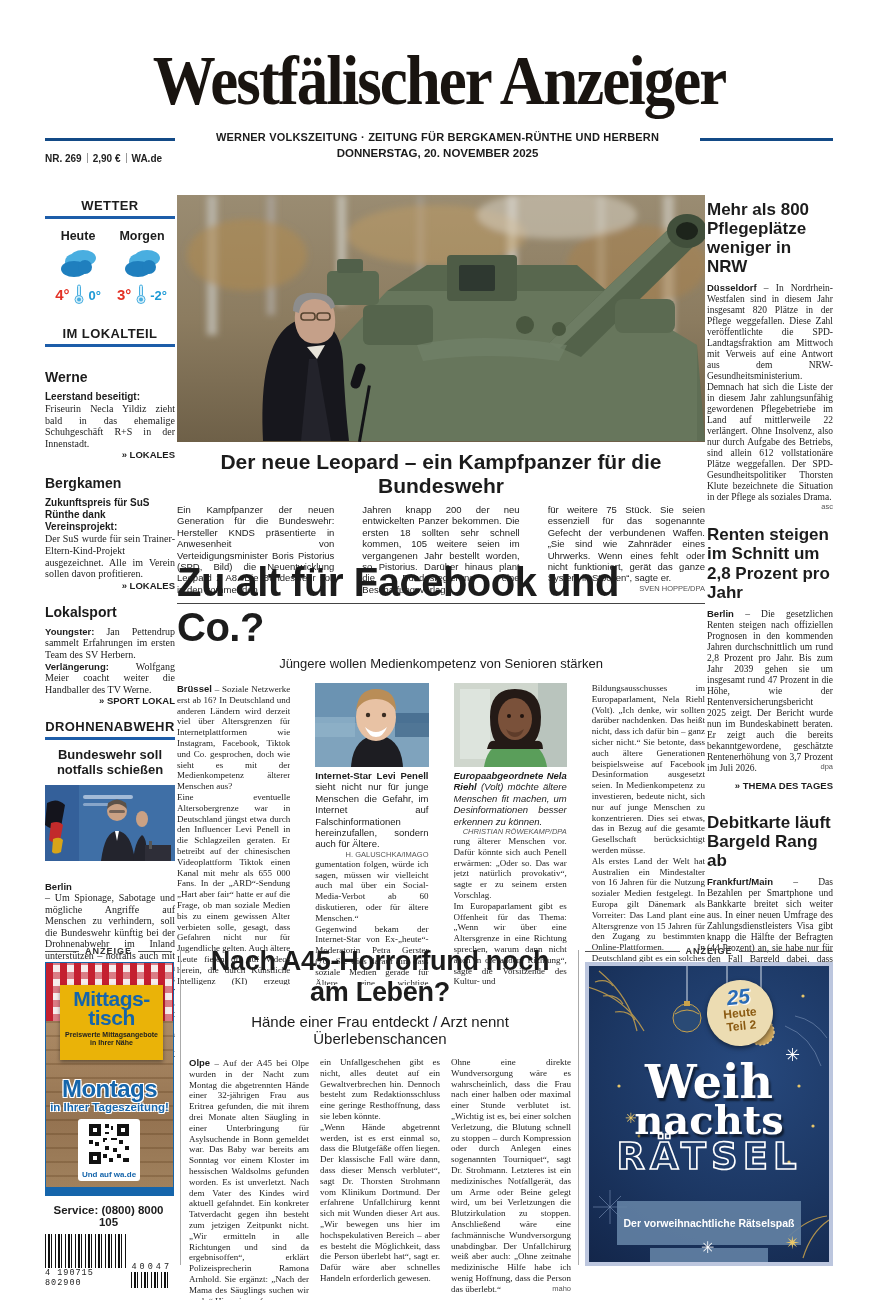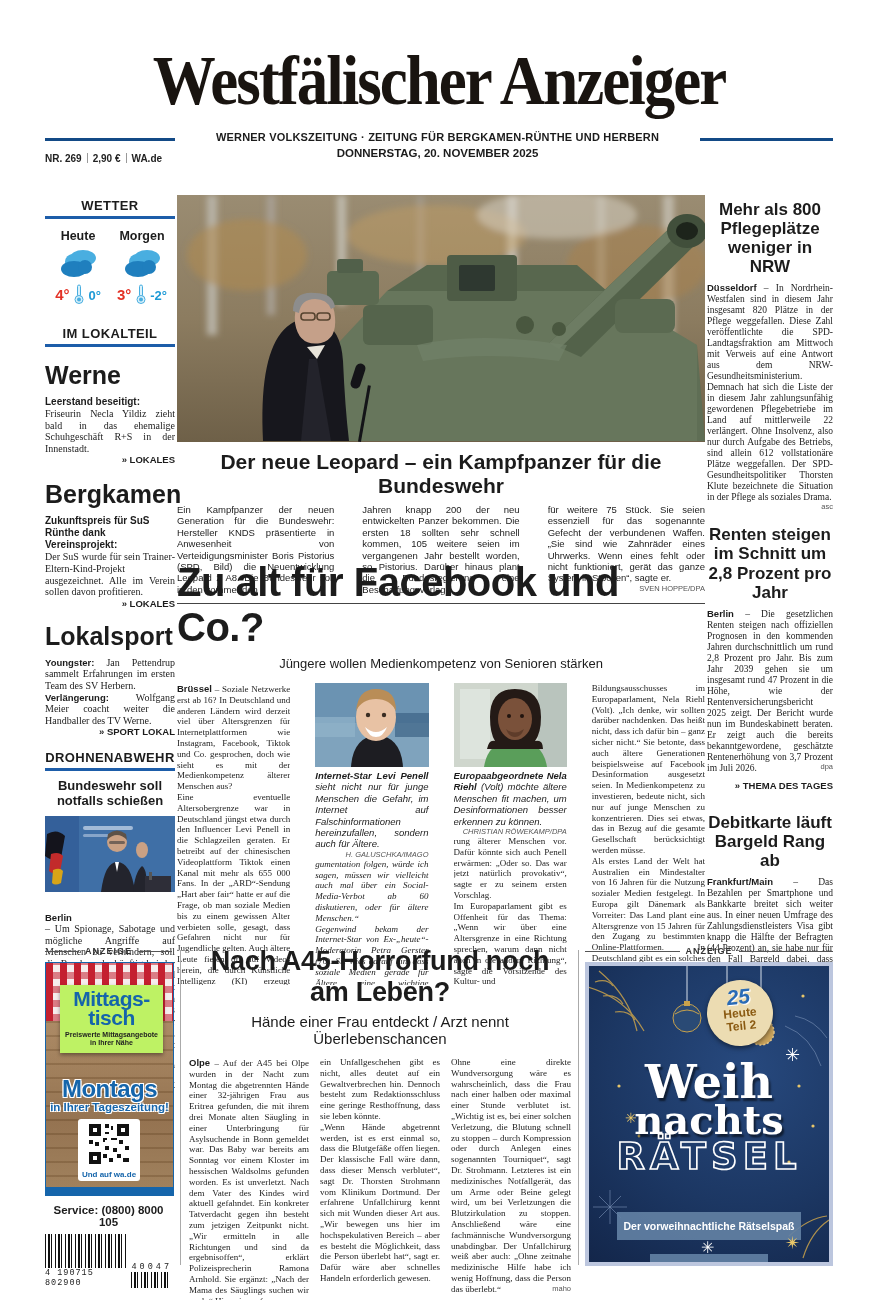--- a/index.html
+++ b/index.html
@@ -20,23 +20,23 @@
   .kicker{font-weight:bold;font-size:13px;text-align:center;letter-spacing:.4px;
           border-bottom:3px solid #1d5da9;padding-bottom:3px;}
   .body-txt{font-family:"Liberation Serif",serif;font-size:10px;line-height:1.16;
             text-align:justify;hyphens:auto;white-space:pre-line;}
   .small-body{font-size:9px;line-height:1.2;}
   .dateline{font-weight:bold;font-family:"Liberation Sans",sans-serif;font-size:9.5px;}
   .ref{float:right;font-family:"Liberation Sans",sans-serif;font-weight:bold;
        font-size:9.5px;white-space:nowrap;}
   .credit{float:right;font-family:"Liberation Sans",sans-serif;font-size:7.5px;
           color:#555;margin-left:4px;}
-  .side-title{font-weight:bold;font-size:25px;margin:14px 0 6px 0;}
+  .side-title{font-weight:bold;font-size:14px;margin:22px 0 6px 0;}
   .side-lead{font-weight:bold;font-size:10px;line-height:1.2;}
-  .rc-head{font-weight:bold;font-size:17px;line-height:1.12;text-align:center;margin-bottom:6px;}
+  .rc-head{font-weight:bold;font-size:17px;line-height:1.12;margin-bottom:6px;}
   .caption{font-size:9.5px;line-height:1.2;text-align:justify;hyphens:auto;}
   .caption b{font-size:9.5px;}
   .col{overflow:hidden;}
   .hr{background:#444;height:1px;}
   .vr{background:#aaa;width:1px;}
   
   .wx-cols{display:flex;justify-content:space-between;padding:0 4px;margin-top:10px;}
   .wx-day{width:58px;text-align:center;}
   .wx-label{font-weight:bold;font-size:12.5px;}
   .wx-temp{font-weight:bold;font-size:15px;}
@@ -48,22 +48,22 @@
   
   .ad-mt{border:1px solid #1565ab;width:127px;height:232px;position:relative;overflow:hidden;}
   .gingham{position:absolute;top:0;left:0;right:0;height:58px;
     background:
       repeating-linear-gradient(0deg,rgba(196,32,48,.55) 0 7px,rgba(255,255,255,0) 7px 14px),
       repeating-linear-gradient(90deg,#c42030 0 7px,#f6eded 7px 14px);}
   .wood{position:absolute;top:58px;left:0;right:0;bottom:8px;
     background:linear-gradient(180deg,#a8855e,#8f6c48 60%,#9b7a54);}
   .wood::before{content:"";position:absolute;inset:0;
     background:repeating-linear-gradient(180deg,rgba(60,40,20,.15) 0 2px,rgba(255,255,255,.05) 2px 14px);}
-  .mt-card{position:absolute;top:22px;left:14px;width:99px;background:#bef264;
-    box-shadow:0 2px 4px rgba(0,0,0,.4);text-align:center;padding:4px 2px 5px;}
+  .mt-card{position:absolute;top:22px;left:14px;width:99px;background:#eab308;
+    box-shadow:0 2px 4px rgba(0,0,0,.4);text-align:center;padding:4px 2px 12px;}
   .mt-title{color:#1565ab;font-weight:bold;font-size:21px;line-height:.92;letter-spacing:-.5px;}
   .mt-tag{font-size:7px;line-height:1.25;color:#222;font-weight:bold;margin-top:3px;}
   .mt-mon{position:absolute;top:112px;width:100%;text-align:center;color:#1565ab;
     font-weight:bold;font-size:24px;letter-spacing:-.5px;
     text-shadow:1px 1px 0 #fff,-1px -1px 0 #fff,1px -1px 0 #fff,-1px 1px 0 #fff;}
   .mt-mon2{position:absolute;top:138px;width:100%;text-align:center;color:#1565ab;
     font-weight:bold;font-size:11.5px;
     text-shadow:1px 1px 0 #fff,-1px -1px 0 #fff,1px -1px 0 #fff,-1px 1px 0 #fff;}
   .mt-qrbox{position:absolute;top:156px;left:32px;width:62px;background:#fff;border-radius:3px;
     text-align:center;padding:3px 0 2px;}
@@ -74,21 +74,21 @@
   .bars{background:repeating-linear-gradient(90deg,#111 0 1px,#fff 1px 3px,#111 3px 5px,#fff 5px 6px,#111 6px 7px,#fff 7px 10px);}
   
   .ad-wr{width:240px;height:296px;border:4px solid #bcc6de;position:relative;overflow:hidden;
     background:radial-gradient(circle at 65% 35%,#27497e 0%,#1c3763 55%,#13264a 100%);}
   .wr-title{color:#fff;font-family:"DejaVu Serif",serif;font-weight:bold;text-align:center;
     line-height:.88;text-shadow:2px 3px 2px rgba(0,0,0,.55);}
   .wr-t1{font-size:46px;} .wr-t2{font-size:40px;}
   .wr-t3{font-family:"DejaVu Sans",sans-serif;font-weight:bold;font-size:37px;letter-spacing:5px;
     color:transparent;-webkit-text-stroke:1.6px #fff;line-height:1.05;}
   .wr-ribbon{background:rgba(98,128,163,.92);color:#fff;font-size:10.5px;font-weight:bold;
-    padding:8px 7px;display:inline-block;margin-top:14px;}
+    padding:16px 7px;display:inline-block;margin-top:3px;}
   .wr-badge{position:absolute;top:14px;left:118px;width:66px;height:66px;border-radius:50%;
     background:#ecdcb2;transform:rotate(-6deg);text-align:center;box-shadow:0 2px 5px rgba(0,0,0,.5);}
   .wr-b25{color:#2a6bb5;font-weight:bold;font-style:italic;font-size:21px;line-height:1;
     padding-top:6px;text-shadow:1px 1px 0 #fff;}
   .wr-bh{color:#8a5a12;font-weight:bold;font-size:12px;line-height:1.05;}
   .wr-star{position:absolute;color:#e8c66a;font-size:14px;}
   .wr-star.w{color:#fff;}
   
   .ph{display:block;}
   p{margin:0;}
@@ -275,21 +275,21 @@
   </div>
 
   <div class="abs" style="left:177px;top:560px;width:528px;height:373px;">
     <div style="font-weight:bold;font-size:40px;letter-spacing:-.5px;">Zu alt für Facebook und Co.?</div>
     <div style="font-size:13px;text-align:center;margin:6px 0 12px;">Jüngere wollen Medienkompetenz von Senioren stärken</div>
     <div style="display:flex;gap:25px;">
       <div class="col" style="width:123px;height:302px;">
         <p class="body-txt small-body"><span class="dateline">Brüssel</span> <span>– Soziale Netzwerke erst ab 16? In Deutschland und anderen Ländern wird derzeit viel über Altersgrenzen für Internetplattformen wie Instagram, Facebook, Tiktok und Co. gesprochen, doch wie sieht es mit der Medienkompetenz älterer Menschen aus?
 Eine eventuelle Altersobergrenze war in Deutschland jüngst etwa durch den Influencer Levi Penell in die Schlagzeilen geraten. Er betreibt auf der chinesischen Videoplattform Tiktok einen Kanal mit mehr als 655 000 Fans. In der „ARD“-Sendung „Hart aber fair“ hatte er auf die Frage, ob man soziale Medien bis zu einem gewissen Alter verbieten solle, gesagt, dass Gefahren nicht nur für Jugendliche gelten. Auch ältere Leute fielen oft auf Videos herein, die durch Künstliche Intelligenz (KI) erzeugt worden seien. „In der Konsequenz, wenn wir der Ar-</span></p>
       </div>
-      <div class="col" style="width:123px;height:302px;font-style:italic;">
+      <div class="col" style="width:123px;height:302px;">
         <svg class="ph" width="123" height="84" viewBox="0 0 123 84">
           <rect width="123" height="84" fill="#7fa3bd"></rect>
           <rect x="0" y="0" width="123" height="40" fill="#6b93b2"></rect>
           <rect x="80" y="30" width="43" height="24" fill="#3c6286" opacity=".7"></rect>
           <rect x="0" y="34" width="40" height="20" fill="#92b4ca" opacity=".7"></rect>
           <path d="M36 84 q2 -30 26 -32 q24 2 26 32 z" fill="#1d1d22"></path>
           <ellipse cx="61" cy="34" rx="20" ry="24" fill="#e8c2a4"></ellipse>
           <path d="M41 28 q2 -22 20 -22 q20 0 20 22 q-6 -12 -20 -12 q-14 0 -20 12z" fill="#b98d57"></path>
           <path d="M50 44 q11 10 22 0 q-4 10 -11 10 q-7 0 -11 -10z" fill="#fff"></path>
           <circle cx="53" cy="32" r="2.2" fill="#3a2d22"></circle>

